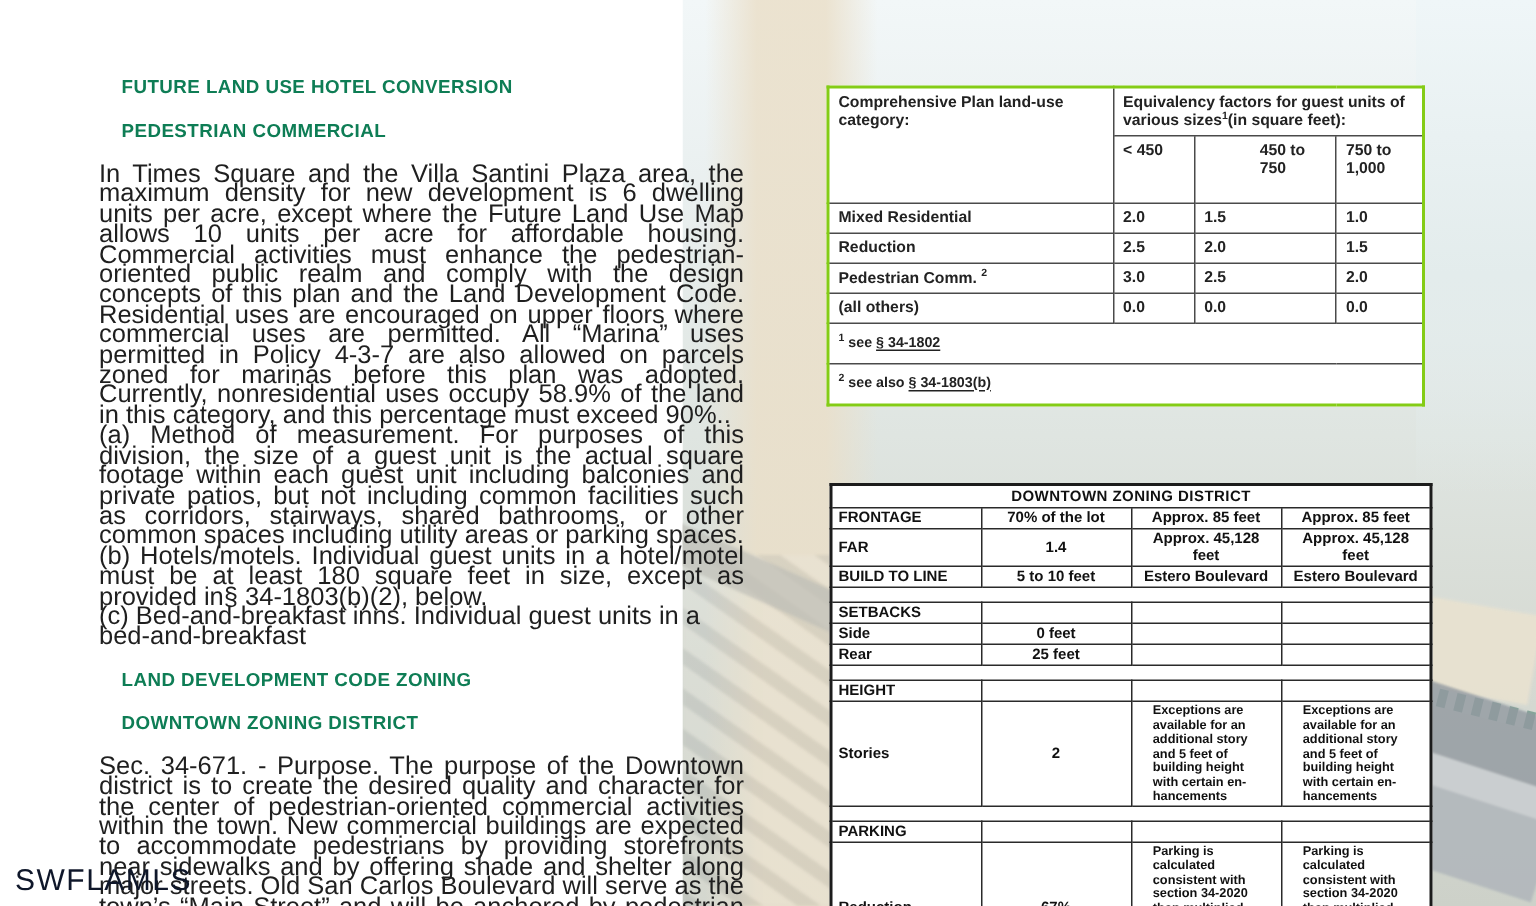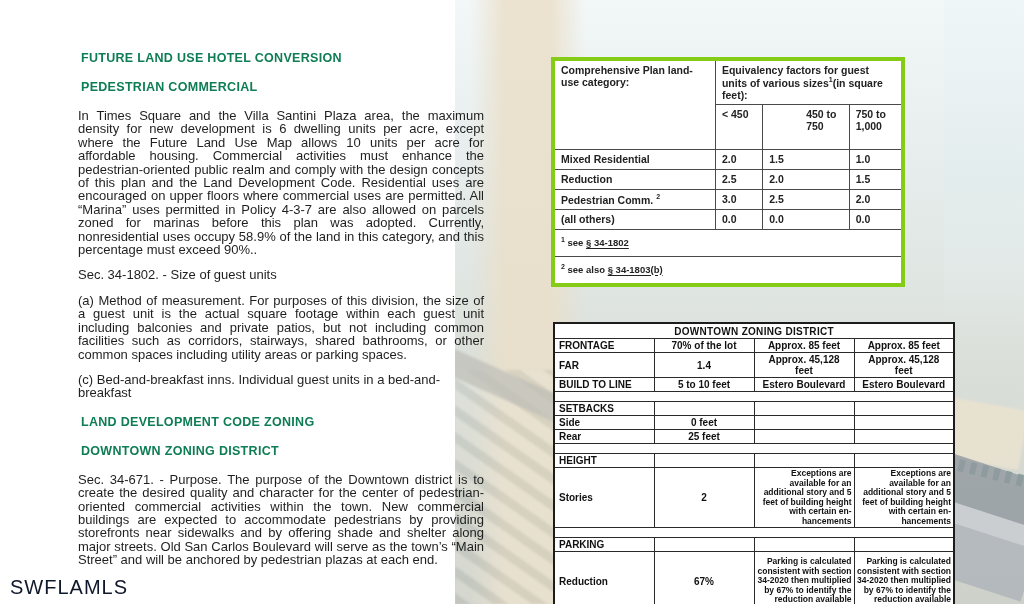--- a/index.html
+++ b/index.html
@@ -24,38 +24,38 @@
   .walkway{position:absolute;right:0;bottom:128px;width:90px;height:12px;transform:rotate(14deg);
     background:repeating-linear-gradient(90deg,#6f9a8b 0 6px,#d9dfd8 6px 12px);opacity:.8;filter:blur(.5px);}
   .beach-br{position:absolute;right:0;bottom:140px;width:75px;height:60px;transform:rotate(10deg);
     background:#e9e2d0;opacity:.9;filter:blur(1px);}
 
   
   .article{position:absolute;left:66px;top:36px;width:430px;color:#1f1f1f;}
   .article h1,.article h2{font-size:12.5px;font-weight:700;color:#0e7d55;
     letter-spacing:.3px;margin:15px;}
   .article h2{margin-top:10px;}
-  .article p{font-size:13px;line-height:13.4px;margin:12px;color:#1f1f1f;}
+  .article p{font-size:17px;line-height:13.4px;margin:0;color:#1f1f1f;}
   .just{text-align:justify;}
   .p1{margin-top:10px;}
   .sec{margin-top:12px;}
   .pa{margin-top:13px;}
   .pb{margin-top:11px;}
   .pc{margin-top:13px;}
   .h3{margin-top:29px;}
   .p2{margin-top:10px;}
 
   
   .watermark{position:absolute;left:10px;top:576px;font-size:20px;color:#0f172a;
     letter-spacing:1px;}
 
   
   table{border-collapse:collapse;background:#ffffff;}
-  .equiv{position:absolute;left:551px;top:57px;width:354px;
-    font-size:10.5px;color:#222;border:4px solid #84cc16;}
+  .equiv{position:absolute;left:551px;top:57px;width:399px;
+    font-size:10.5px;color:#222;border:2px solid #84cc16;}
   .equiv th,.equiv td{border:1px solid #4a4a4a;padding:3px 6px;}
   .equiv th{font-weight:700;text-align:left;vertical-align:top;font-size:10.5px;}
   .equiv td{font-weight:600;vertical-align:middle;}
   .equiv .c-cat{width:226px;}
   .equiv .c-s1{width:53px;}
   .equiv .c-s2{width:58px;padding-left:43px;}
   .equiv .c-s3{width:54px;}
   .equiv .hdr1{height:36px;}
   .equiv .hdr2{height:38px;}
   .equiv .drow{height:20px;}
@@ -63,21 +63,21 @@
   .equiv sup{font-size:7px;}
   .fn-link{text-decoration:underline;cursor:pointer;}
 
   
   .zoning{position:absolute;left:553px;top:322px;width:400px;
     font-size:10px;color:#111;border:2px solid #1c1c1c;table-layout:fixed;}
   .zoning td{border:1px solid #2a2a2a;padding:1px 4px;vertical-align:middle;}
   .zoning .title{font-weight:700;text-align:center;height:12px;letter-spacing:.3px;}
   .zoning .lbl{font-weight:700;text-align:left;}
   .zoning .val{text-align:center;font-weight:600;}
-  .zoning .note{text-align:right;font-size:8.5px;line-height:1.12;font-weight:600;padding:1px 2px;}
+  .zoning .note{text-align:left;font-size:8.5px;line-height:1.12;font-weight:600;padding:1px 14px;}
   .zoning .r13{height:12px;}
   .zoning .spacer td{height:9px;padding:0;}
   .zoning col{width:100px;}
 </style>
 </head>
 <body>
 
 <div class="page">
 
   <div class="photo">
@@ -88,22 +88,22 @@
     <div class="road"></div>
     <div class="beach-br"></div>
     <div class="walkway"></div>
     <div class="building-br"></div>
   </div>
 
   <div class="article">
     <h1>FUTURE LAND USE HOTEL CONVERSION</h1>
     <h2>PEDESTRIAN COMMERCIAL</h2>
     <p class="just p1">In Times Square and the Villa Santini Plaza area, the maximum density for new development is 6 dwelling units per acre, except where the Future Land Use Map allows 10 units per acre for affordable housing. Commercial activities must enhance the pedestrian-oriented public realm and comply with the design concepts of this plan and the Land Development Code. Residential uses are encouraged on upper floors where commercial uses are permitted. All “Marina” uses permitted in Policy 4-3-7 are also allowed on parcels zoned for marinas before this plan was adopted. Currently, nonresidential uses occupy 58.9% of the land in this category, and this percentage must exceed 90%..</p>
-    <p class="sec">Sec. 34-1802. - Size of guest units</p>
     <p class="just pa">(a) Method of measurement. For purposes of this division, the size of a guest unit is the actual square footage within each guest unit including balconies and private patios, but not including common facilities such as corridors, stairways, shared bathrooms, or other common spaces including utility areas or parking spaces.</p>
+    <p class="just pb">(b) Hotels/motels. Individual guest units in a hotel/motel must be at least 180 square feet in size, except as provided in§ 34-1803(b)(2), below.</p>
     <p class="pc">(c) Bed-and-breakfast inns. Individual guest units in a bed-and-breakfast</p>
     <h1 class="h3">LAND DEVELOPMENT CODE ZONING</h1>
     <h2>DOWNTOWN ZONING DISTRICT</h2>
     <p class="just p2">Sec. 34-671. - Purpose. The purpose of the Downtown district is to create the desired quality and character for the center of pedestrian-oriented commercial activities within the town. New commercial buildings are expected to accommodate pedestrians by providing storefronts near sidewalks and by offering shade and shelter along major streets. Old San Carlos Boulevard will serve as the town’s “Main Street” and will be anchored by pedestrian plazas at each end.</p>
   </div>
 
   <div class="watermark">SWFLAMLS</div>
 
   <table class="equiv">
     <tbody>

